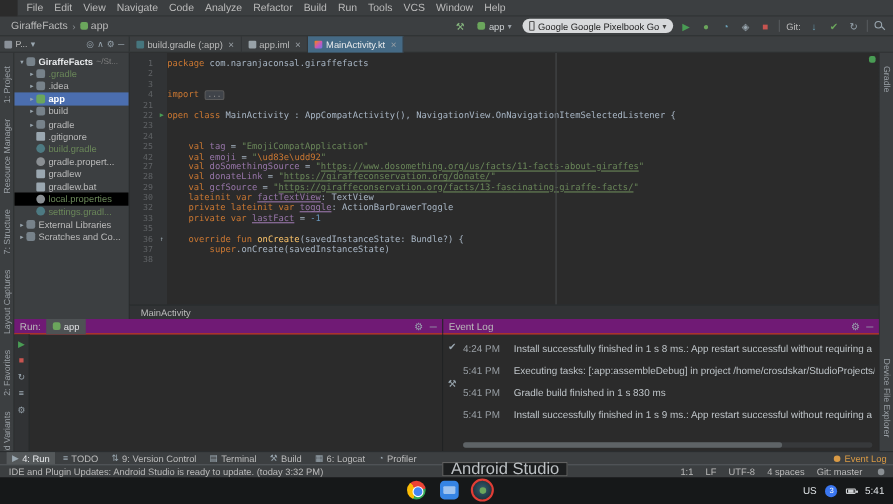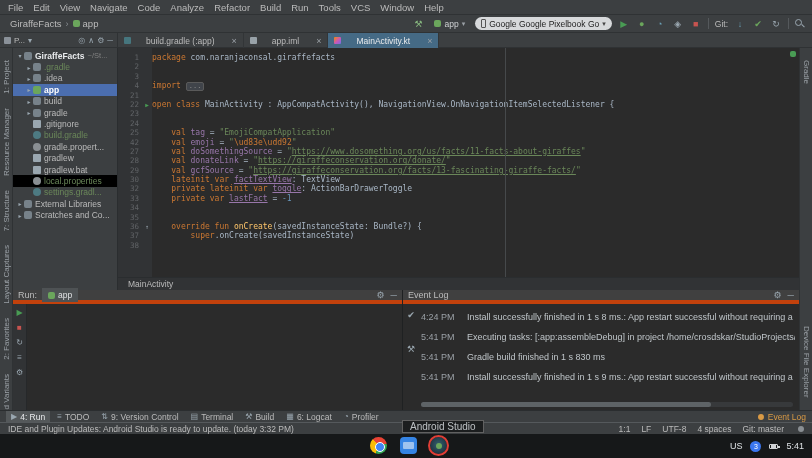--- a/index.html
+++ b/index.html
@@ -1,21 +1,21 @@
 <!DOCTYPE html>
 <html><head>
 <meta charset="utf-8">
 <style>
   *{margin:0;padding:0;box-sizing:border-box;}
   html,body{width:812px;height:458px;overflow:hidden;background:#2b2b2b;
     font-family:"Liberation Sans",sans-serif;color:#bbbbbb;}
   #screen{position:absolute;left:0;top:0;width:812px;height:458px;}
 
   
-  .menubar{position:absolute;left:0;top:0;right:0;height:15px;background:#3c3f41;
+  .menubar{position:absolute;left:16px;top:0;right:0;height:15px;background:#3c3f41;
     border-bottom:1px solid #2f3234;display:flex;align-items:center;padding-left:3px;}
   .menu-item{font-size:9.5px;color:#bbbbbb;padding:0 5px;line-height:15px;cursor:default;}
 
   
   .toolbar{position:absolute;left:0;top:15px;right:0;height:18px;background:#3c3f41;
     border-bottom:1px solid #2f3234;display:flex;align-items:center;}
   .crumbs{display:flex;align-items:center;gap:4px;padding-left:10px;font-size:9.5px;}
   .crumbs .sep{color:#8a8f93;font-size:9px;}
   .mod{display:flex;align-items:center;gap:3px;}
   .dot-android{width:7px;height:7px;border-radius:2px;background:#6ba65c;display:inline-block;}
@@ -37,21 +37,21 @@
 
   
   .tabrow{position:absolute;left:0;top:33px;right:0;height:15px;background:#3c3f41;
     border-bottom:1px solid #2f3234;display:flex;}
   .proj-header{width:118px;flex:none;display:flex;align-items:center;gap:3px;
     padding:0 4px;font-size:8px;border-right:1px solid #2f3234;}
   .ph-grid{width:7px;height:7px;background:#8a9199;border-radius:1px;}
   .ph-ic{color:#9aa7b0;font-size:8px;}
   .ph-spacer{flex:1;}
   .tabs{display:flex;}
-  .tab{display:flex;align-items:center;gap:15px;padding:0 6px;font-size:8.5px;color:#bbbbbb;
+  .tab{display:flex;align-items:center;gap:3px;padding:0 6px;font-size:8.5px;color:#bbbbbb;
     border-right:1px solid #323537;height:15px;}
   .tab.active{background:#456a85;color:#e8eaec;}
   .tic{width:7px;height:7px;border-radius:1px;flex:none;}
   .tic-gradle{background:#46767e;}
   .tic-file{background:#98a2a8;}
   .tic-kotlin{background:linear-gradient(135deg,#f88909,#c757bc 55%,#6d74e1);}
   .tclose{color:#9aa0a6;font-size:9px;margin-left:2px;}
 
   
   .leftstrip{position:absolute;left:0;top:48px;bottom:48px;width:13px;background:#3c3f41;
@@ -103,21 +103,21 @@
   .tk-num{color:#6897bb;}
   .tk-lk{color:#6a8759;text-decoration:underline;}
   .tk-fold{background:#40444a;color:#8c8c8c;border:1px solid #5a5a5a;border-radius:2px;
     padding:0 2px;font-size:7px;line-height:7px;display:inline-block;}
   .margin-line{position:absolute;left:387px;top:0;bottom:13px;width:1px;background:#46494b;}
   .inspect-dot{position:absolute;right:3px;top:3px;width:6px;height:6px;background:#499c54;border-radius:2px;}
   .ed-breadcrumb{position:absolute;left:0;right:0;bottom:0;height:13px;background:#313335;
     border-top:1px solid #2a2d2f;font-size:8.5px;color:#bbbbbb;line-height:13px;padding-left:10px;}
 
   
-  .panel-header{height:14px;background:#404040;border-bottom:4px solid #c2410c;
+  .panel-header{height:14px;background:#701a75;border-bottom:1px solid #c2410c;
     display:flex;align-items:center;font-size:9px;padding:0 5px;gap:5px;}
   .ph-right{margin-left:auto;display:flex;gap:6px;align-items:center;}
   .hicon{color:#9aa7b0;font-size:9px;line-height:14px;}
   .runpanel{position:absolute;left:13px;top:290px;width:390px;bottom:48px;background:#2b2b2b;
     border-right:1px solid #1f2122;}
   .run-chip{display:flex;align-items:center;gap:3px;background:#4e5254;height:14px;padding:0 6px;
     font-size:8.5px;color:#e0e2e4;}
   .run-strip{position:absolute;left:0;top:14px;bottom:0;width:14px;background:#313335;
     border-right:1px solid #26282a;display:flex;flex-direction:column;align-items:center;
     gap:6px;padding-top:4px;}
@@ -163,21 +163,21 @@
   .app-android-studio::after{content:"";position:absolute;left:5.5px;top:5.5px;width:6px;height:6px;
     background:#6ba65c;border-radius:50%;}
   .tray{position:absolute;right:8px;top:0;height:24px;display:flex;align-items:center;gap:8px;
     color:#dfe3e6;font-size:9px;}
   .tray-badge{width:11px;height:11px;border-radius:50%;background:#3a76f0;color:#fff;font-size:7px;
     display:flex;align-items:center;justify-content:center;}
   .battery{width:9px;height:5px;border:1px solid #cfd2d4;border-radius:1px;position:relative;}
   .battery::before{content:"";position:absolute;left:0.5px;top:0.5px;width:5px;height:2.5px;background:#cfd2d4;}
   .battery::after{content:"";position:absolute;right:-2.5px;top:1px;width:1.5px;height:2.5px;background:#cfd2d4;}
   .tooltip{position:absolute;left:402px;top:420px;height:13px;line-height:12px;padding:0 7px;
-    background:#1c1e1f;border:1px solid #616161;color:#bdc1c4;font-size:10px;z-index:40;}
+    background:#1c1e1f;border:1px solid #616161;color:#bdc1c4;font-size:15px;z-index:40;}
   .click-ring{position:absolute;left:428px;top:435px;width:21px;height:21px;border:2px solid #e03e36;
     border-radius:50%;z-index:50;}
 </style>
 </head>
 <body>
 
 <div id="screen">
 
   <div class="menubar" id="menubar">
       <span class="menu-item">File</span>
@@ -429,25 +429,20 @@
           <span class="gut">32</span>
           <span class="gmark"></span>
           <div class="cl"><span class="tk-d">    </span><span class="tk-k">private lateinit var </span><span class="tk-pu">toggle</span><span class="tk-d">: ActionBarDrawerToggle</span></div>
         </div>
         <div class="code-row">
           <span class="gut">33</span>
           <span class="gmark"></span>
           <div class="cl"><span class="tk-d">    </span><span class="tk-k">private var </span><span class="tk-pu">lastFact</span><span class="tk-d"> = </span><span class="tk-num">-1</span></div>
         </div>
         <div class="code-row">
-          <span class="gut">34</span>
-          <span class="gmark"></span>
-          <div class="cl">&nbsp;</div>
-        </div>
-        <div class="code-row">
           <span class="gut">35</span>
           <span class="gmark"></span>
           <div class="cl">&nbsp;</div>
         </div>
         <div class="code-row">
           <span class="gut">36</span>
           <span class="gmark">↑</span>
           <div class="cl"><span class="tk-d">    </span><span class="tk-k">override fun </span><span class="tk-f">onCreate</span><span class="tk-d">(savedInstanceState: Bundle?) {</span></div>
         </div>
         <div class="code-row">

